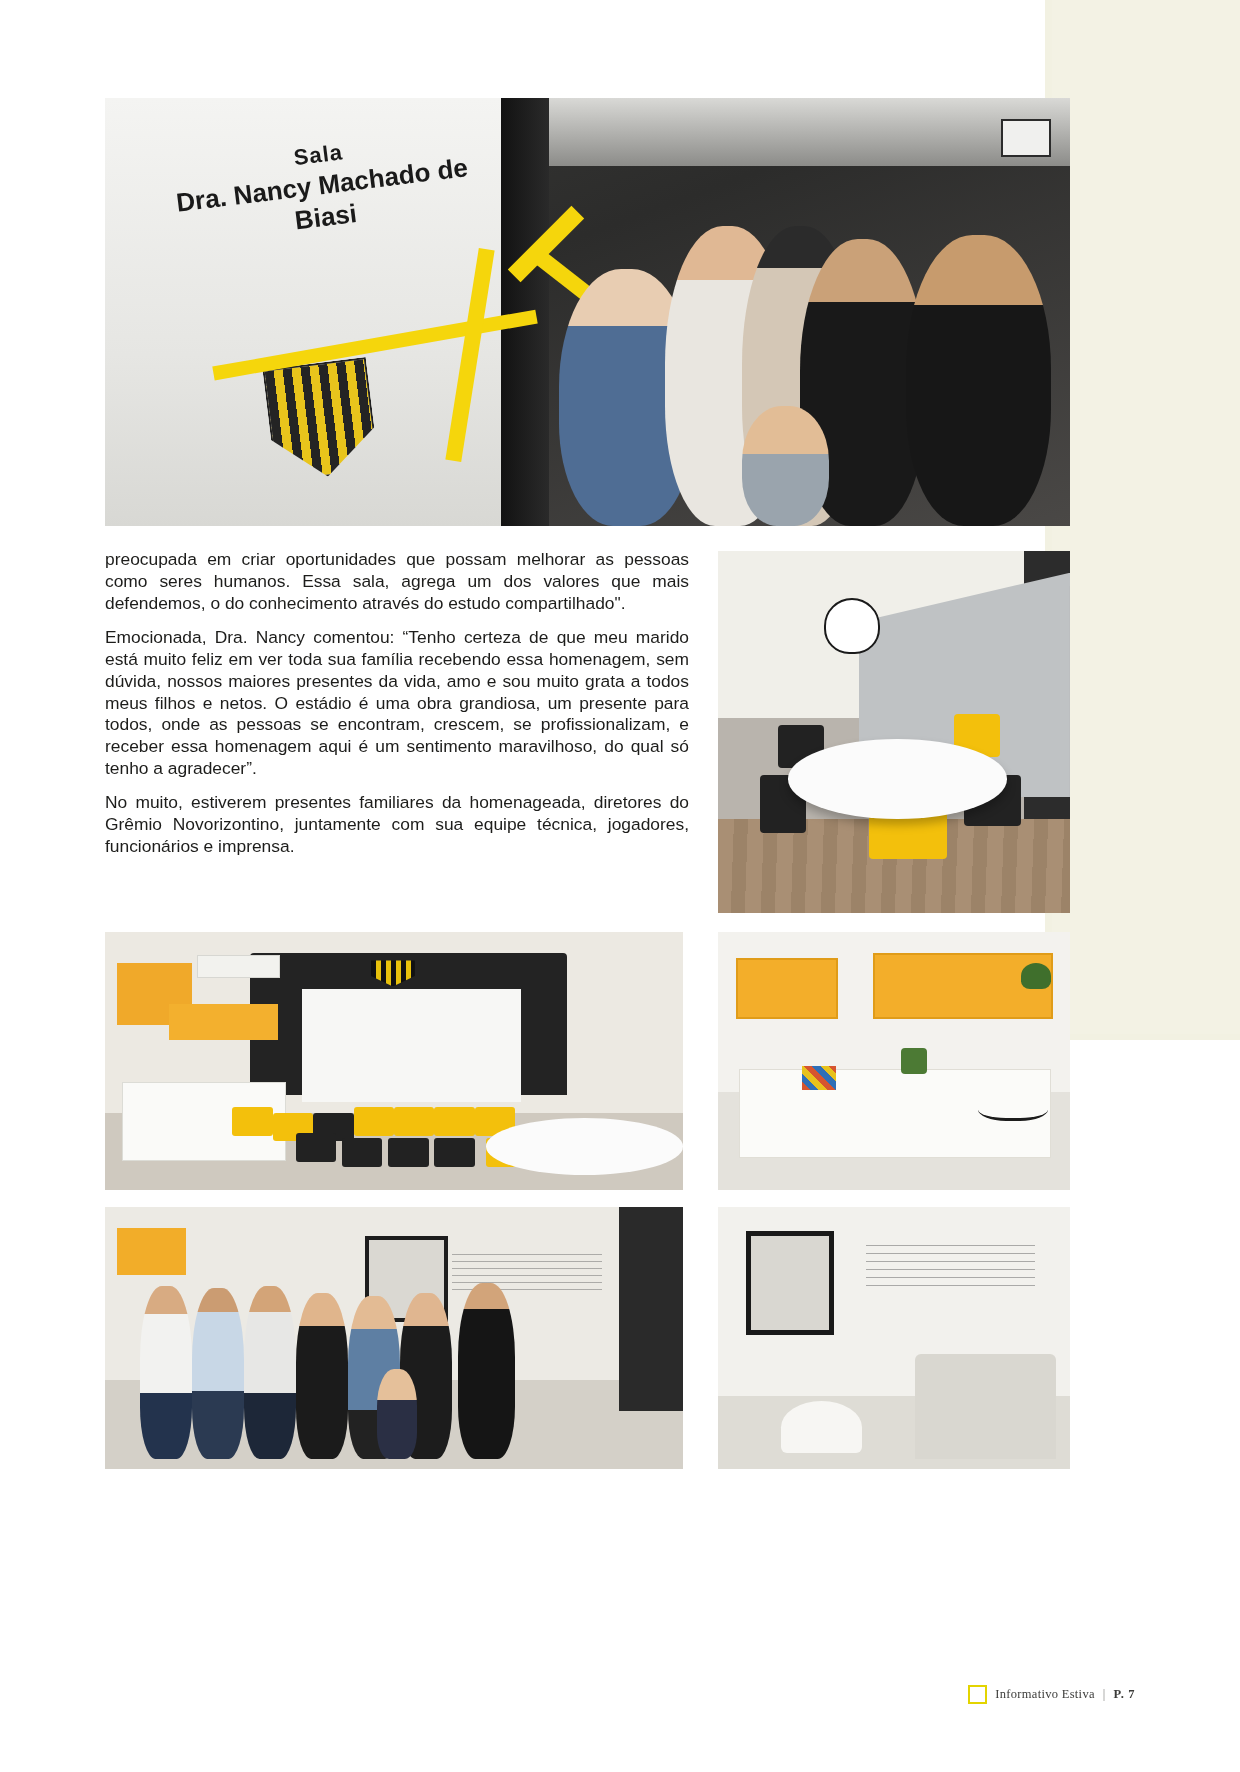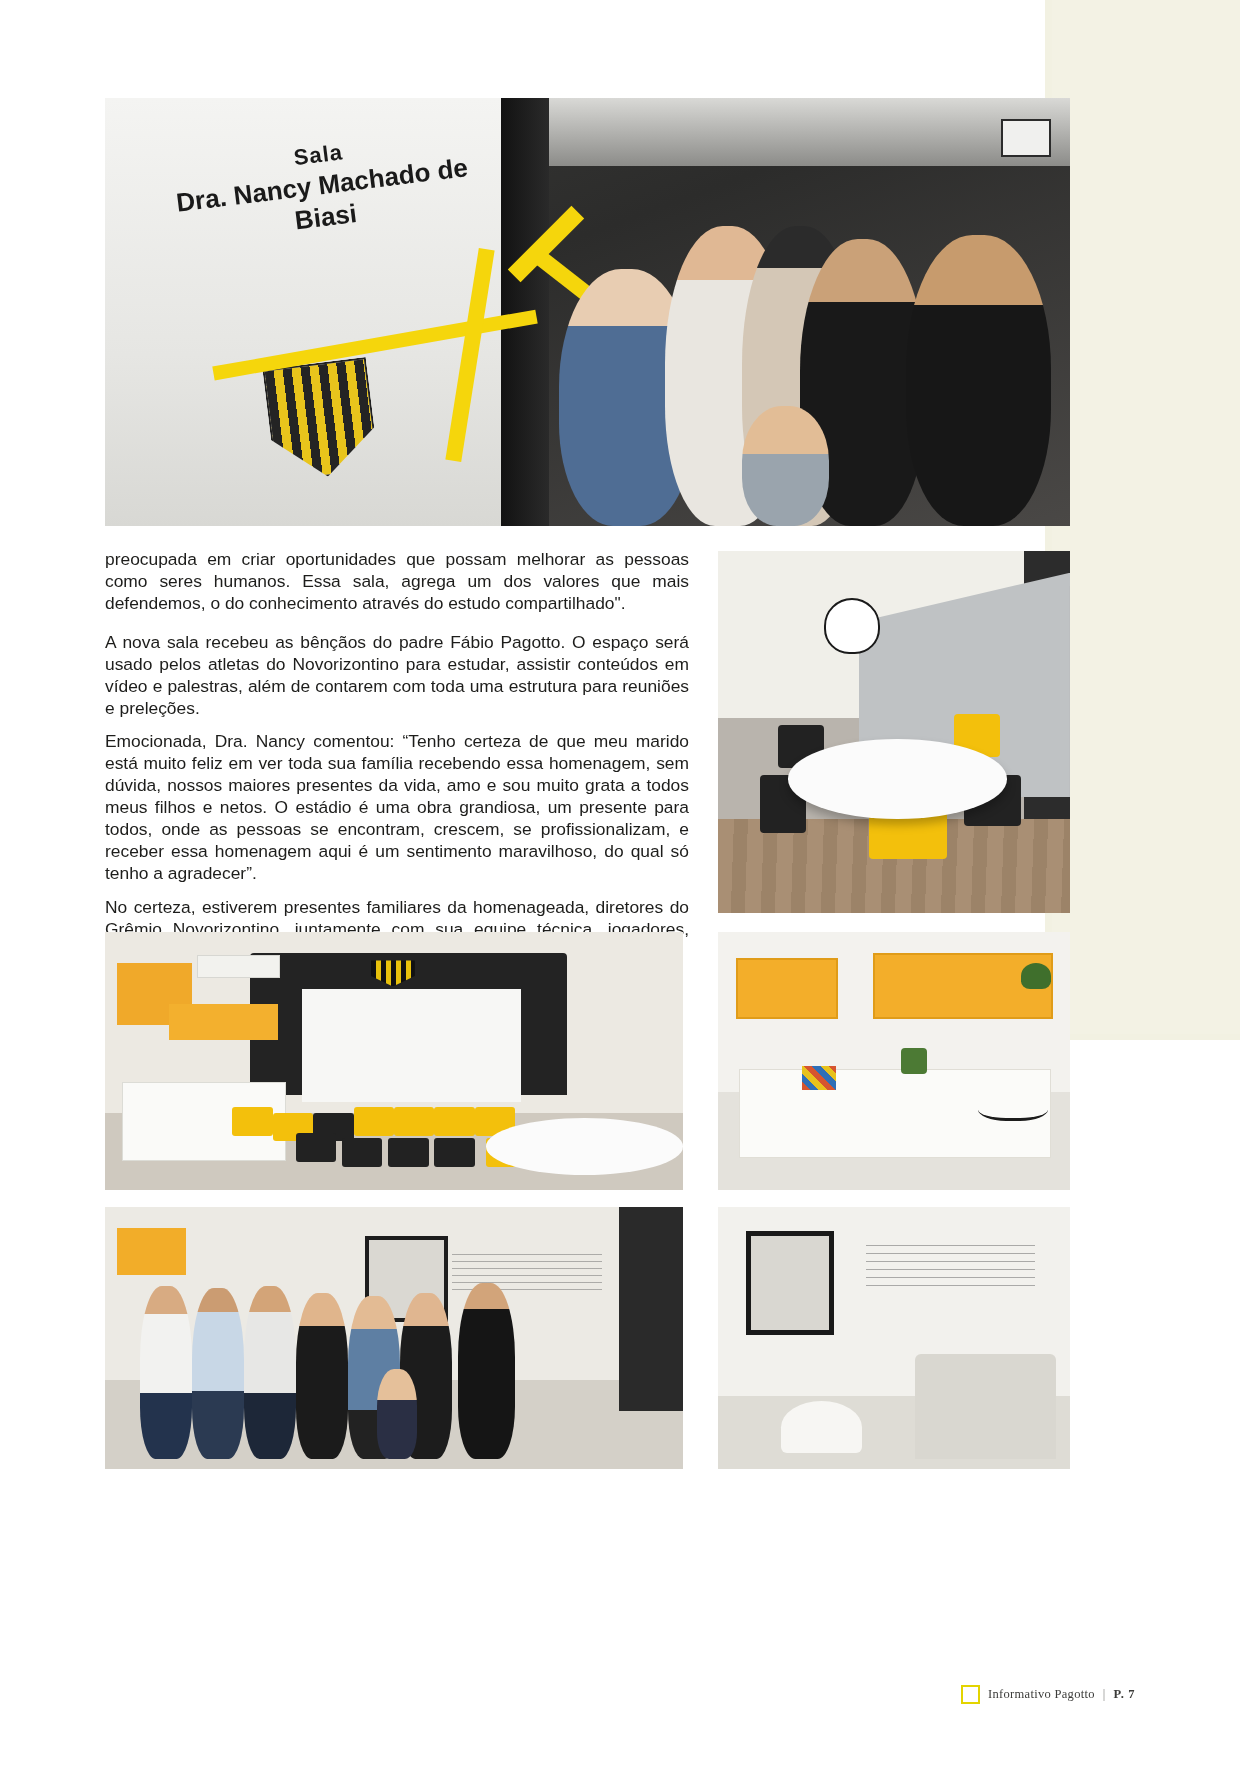--- a/index.html
+++ b/index.html
@@ -377,23 +377,22 @@
     <div class="person hero-p2"></div>
     <div class="person hero-p3"></div>
     <div class="person hero-p4"></div>
     <div class="person hero-p5"></div>
     <div class="person hero-child"></div>
     <div class="exit-sign"></div>
   </div>
 
   <div class="text-col">
     <p>preocupada em criar oportunidades que possam melhorar as pessoas como seres humanos. Essa sala, agrega um dos valores que mais defendemos, o do conhecimento através do estudo compartilhado".</p>
-    <p class="para-gap">A nova sala recebeu as bênçãos do padre Fábio Pagotto. O espaço será usado pelos atletas do Novorizontino para estudar, assistir conteúdos em vídeo e palestras, além de contarem com toda uma estrutura para reuniões e preleções.</p>
     <p>Emocionada, Dra. Nancy comentou: “Tenho certeza de que meu marido está muito feliz em ver toda sua família recebendo essa homenagem, sem dúvida, nossos maiores presentes da vida, amo e sou muito grata a todos meus filhos e netos. O estádio é uma obra grandiosa, um presente para todos, onde as pessoas se encontram, crescem, se profissionalizam, e receber essa homenagem aqui é um sentimento maravilhoso, do qual só tenho a agradecer”.</p>
-    <p>No certeza, estiverem presentes familiares da homenageada, diretores do Grêmio Novorizontino, juntamente com sua equipe técnica, jogadores, funcionários e imprensa.</p>
+    <p>No muito, estiverem presentes familiares da homenageada, diretores do Grêmio Novorizontino, juntamente com sua equipe técnica, jogadores, funcionários e imprensa.</p>
   </div>
 
   <div class="photo" id="photo-meeting-room">
     <div class="mr-dark"></div>
     <div class="mr-wall-grey"></div>
     <div class="mr-floor"></div>
     <div class="mr-tiger"></div>
     <div class="chair black mr-c1"></div>
     <div class="chair yellow mr-c2"></div>
     <div class="chair black mr-c3"></div>
@@ -453,18 +452,18 @@
 
   <div class="photo" id="photo-wall-quote">
     <div class="wq-portrait"></div>
     <div class="wq-text"></div>
     <div class="wq-chair"></div>
     <div class="wq-stool"></div>
   </div>
 
   <div class="footer">
     <span class="footer-square"></span>
-    <span>Informativo Pagotto</span>
+    <span>Informativo Estiva</span>
     <span class="footer-sep">|</span>
     <span class="footer-page">P. 7</span>
   </div>
 
 </div>
 
 </body></html>

